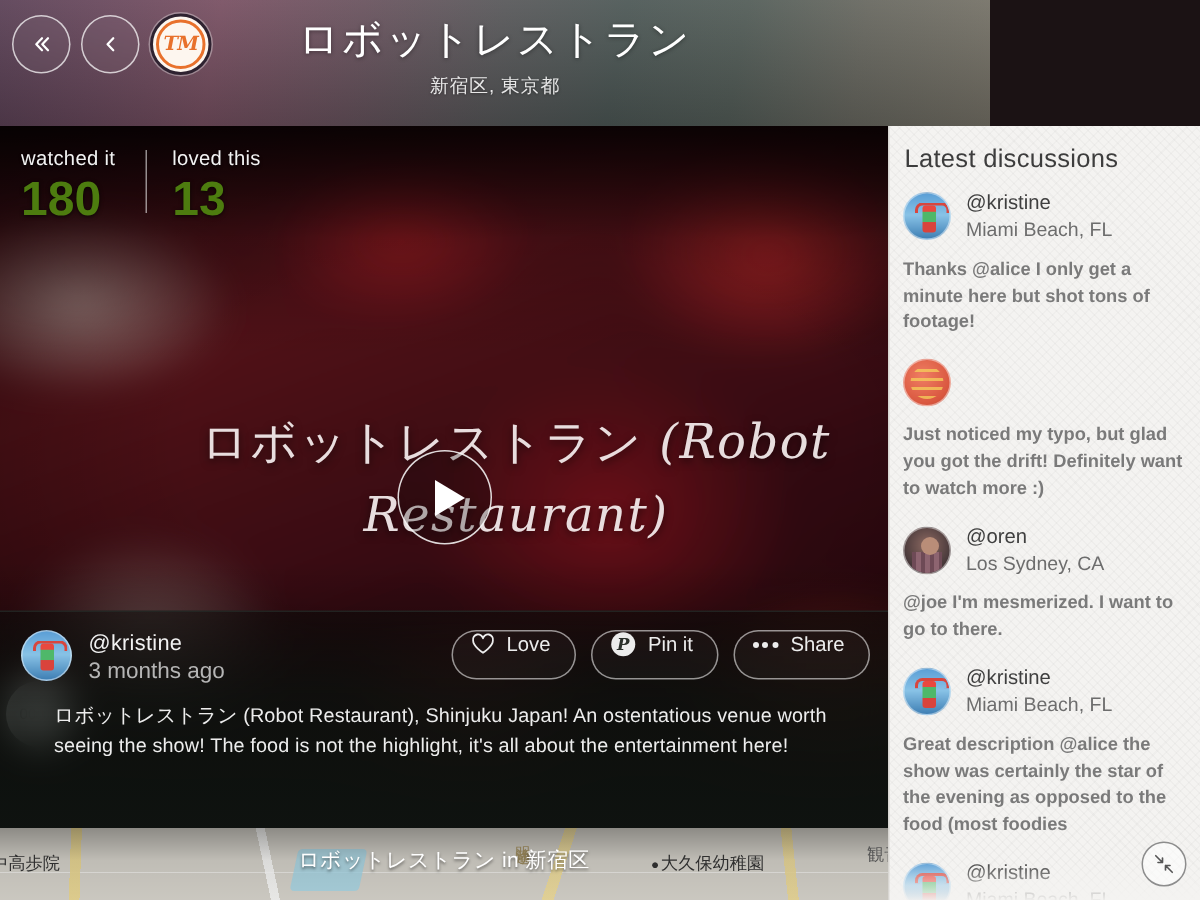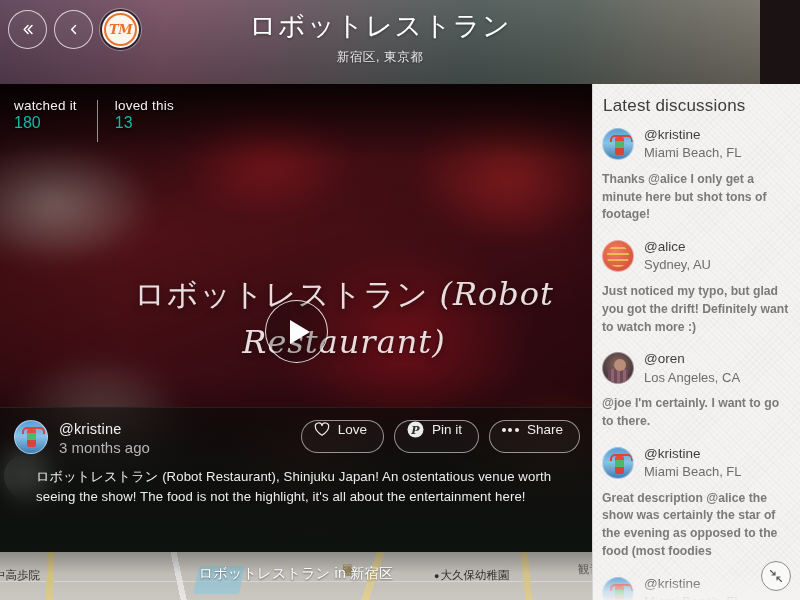--- a/index.html
+++ b/index.html
@@ -13,21 +13,21 @@
   
   #app {
     position: relative;
     width: 800px; height: 600px;
     overflow: hidden;
   }
 
   
   .header {
     position: absolute; top: 0; left: 0;
-    width: 760px; height: 84px;
+    width: 660px; height: 84px;
     background:
       linear-gradient(100deg,
         #5d4358 0%, #6a4a5e 10%, #7a5264 22%,
         #6b5560 36%, #5a5a5c 50%, #4f5a58 62%,
         #555f5a 74%, #6a6a62 86%, #79756a 100%);
     overflow: hidden;
   }
   .header::after {
     content: "";
     position: absolute; inset: 0;
@@ -136,21 +136,21 @@
   .stat + .stat::before {
     content: ""; position: absolute; left: 0; top: 2px;
     width: 1px; height: 42px; background: rgba(255,255,255,.55);
   }
   .stat-label {
     color: #f2f2f2; font-size: 13.5px; font-weight: 400;
     letter-spacing: .2px;
     text-shadow: 0 1px 2px rgba(0,0,0,.7);
   }
   .stat-value {
-    color: #14b8a6; font-size: 16px; font-weight: 400;
+    color: #4d7c0f; font-size: 32px; font-weight: 700;
     line-height: 1.15; margin-top: 1px;
     text-shadow: 0 1px 3px rgba(0,0,0,.7);
   }
 
   .video-overlay-text {
     position: absolute; left: 0; right: 0; top: 186px;
     text-align: center; z-index: 2;
     padding: 0 60px;
     color: rgba(245,238,238,.93);
     font-family: "DejaVu Serif", serif;
@@ -523,37 +523,33 @@
           <div class="thread-handle">@kristine</div>
           <div class="thread-loc">Miami Beach, FL</div>
         </div>
       </div>
       <div class="thread-body">Thanks @alice I only get a minute here but shot tons of footage!</div>
     </div>
 
     <div class="thread">
       <div class="thread-head">
         <div class="avatar thread-av alice"></div>
-        <div class="thread-meta">
-          <div class="thread-handle">@alice</div>
-          <div class="thread-loc">Sydney, AU</div>
-        </div>
       </div>
       <div class="thread-body">Just noticed my typo, but glad you got the drift! Definitely want to watch more :)</div>
     </div>
 
     <div class="thread">
       <div class="thread-head">
         <div class="avatar thread-av oren"></div>
         <div class="thread-meta">
           <div class="thread-handle">@oren</div>
-          <div class="thread-loc">Los Angeles, CA</div>
+          <div class="thread-loc">Los Sydney, CA</div>
         </div>
       </div>
-      <div class="thread-body">@joe I'm certainly. I want to go to there.</div>
+      <div class="thread-body">@joe I'm mesmerized. I want to go to there.</div>
     </div>
 
     <div class="thread">
       <div class="thread-head">
         <div class="avatar thread-av kristine"></div>
         <div class="thread-meta">
           <div class="thread-handle">@kristine</div>
           <div class="thread-loc">Miami Beach, FL</div>
         </div>
       </div>

